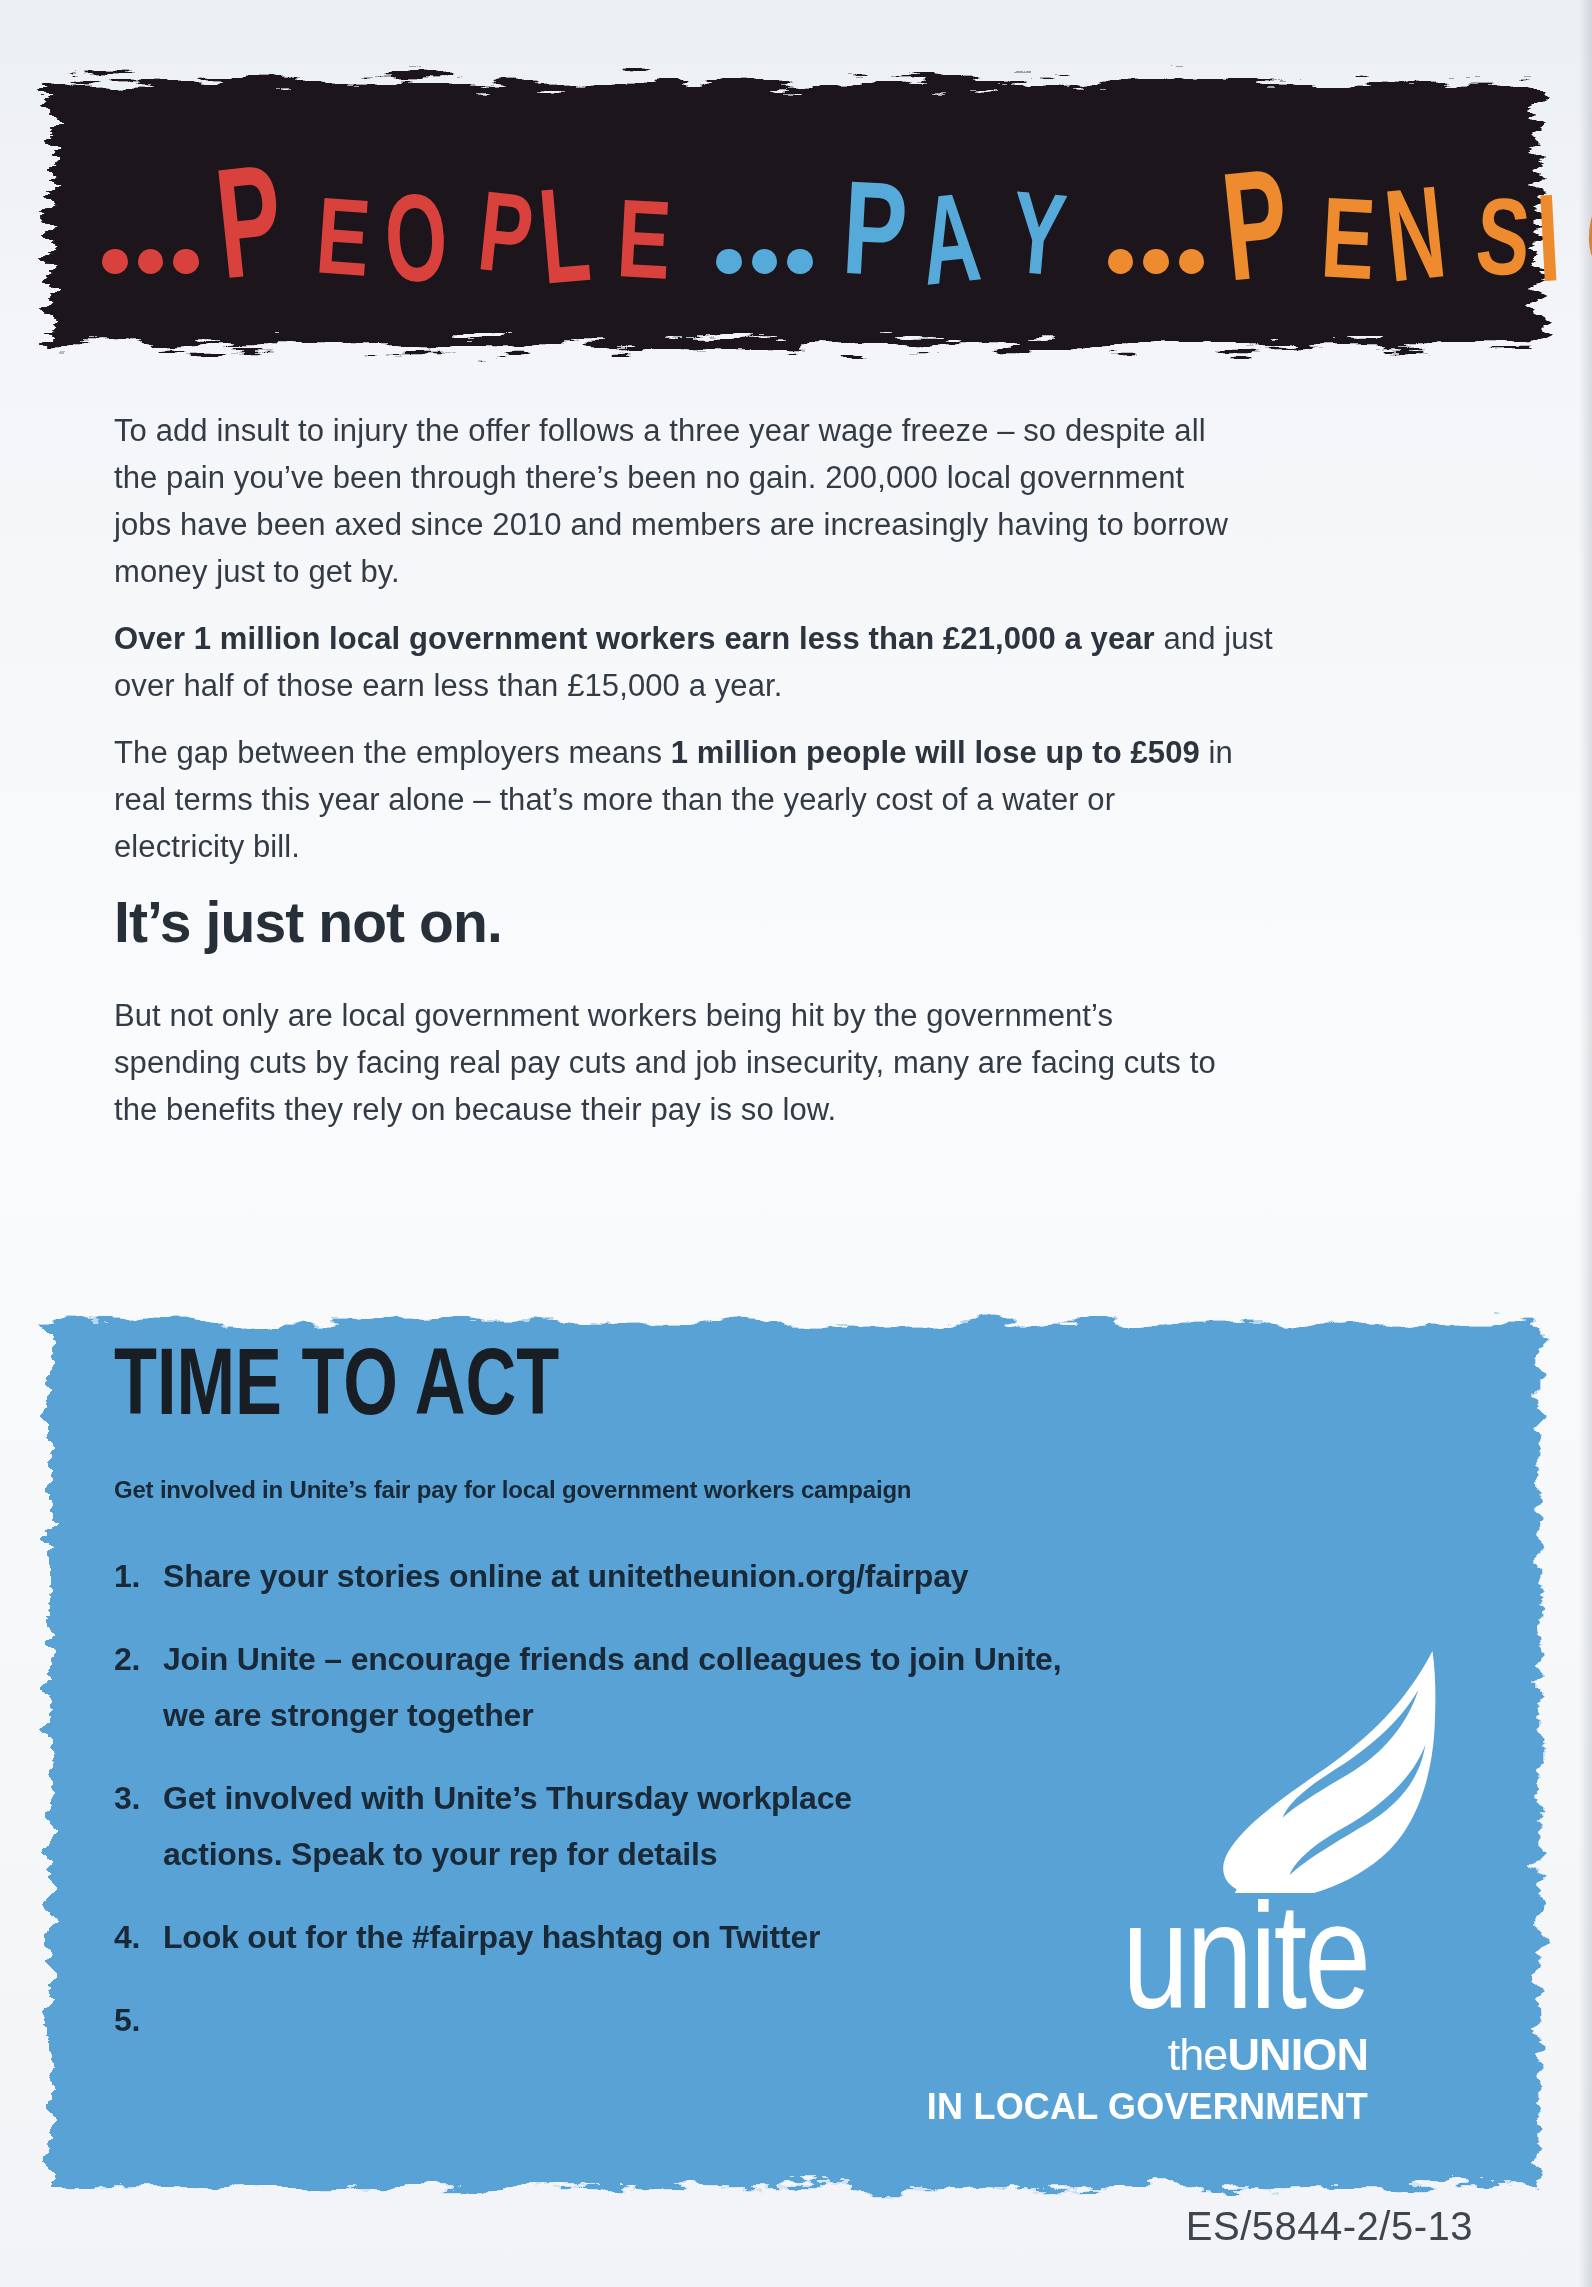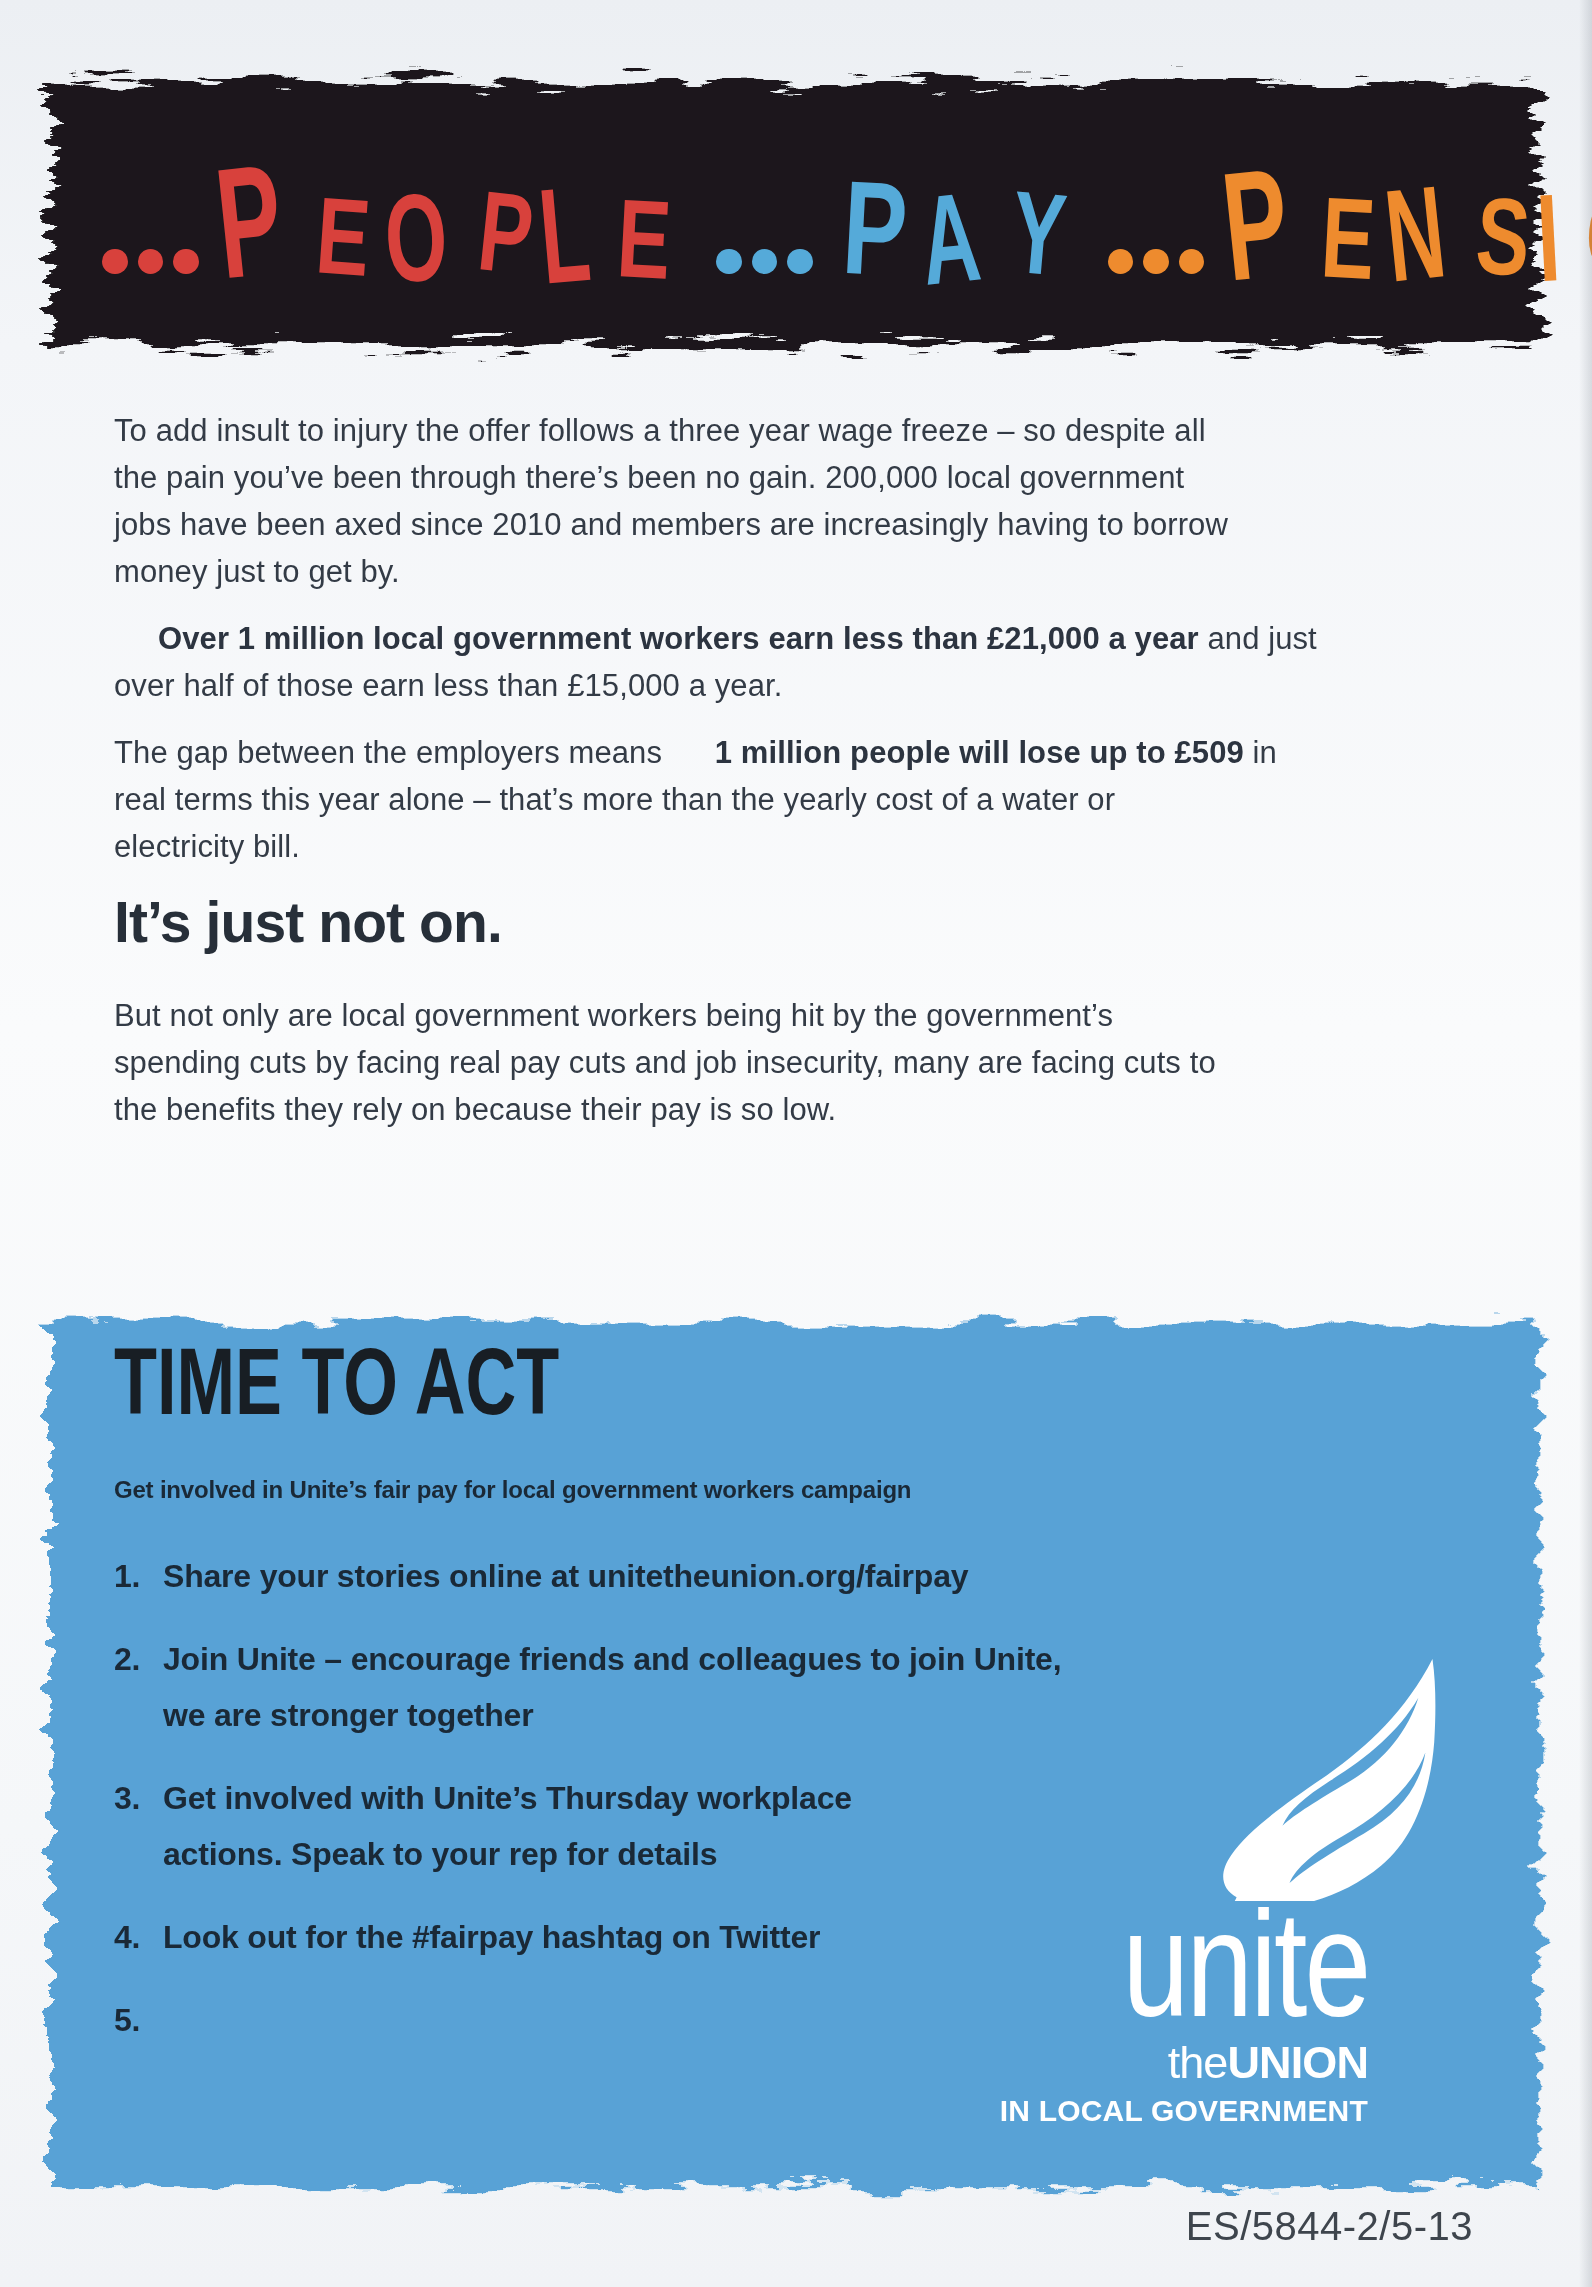--- a/index.html
+++ b/index.html
@@ -19,21 +19,21 @@
   .bletter{
     display:inline-block; font-weight:bold; font-size:111px; line-height:1;
     transform-origin:50% 100%; letter-spacing:0;
   }
   
   .article{position:absolute; top:407px; left:114px; width:1436px;}
   p.body{
     font-size:31px; line-height:47px; margin:0 0 20px 0; color:#333b46;
     white-space:pre-line; letter-spacing:0.1px;
   }
-  p.body strong{color:#2c3440;margin-left:44px;}
+  p.body strong{color:#2c3440;}
   h1.head{
     font-size:57px; line-height:1.15; color:#272f39; margin:14.5px 0 36px 0;
     letter-spacing:-0.9px; font-weight:bold;
   }
   
   .action-box{position:absolute; top:1296px; left:0; width:1593px; height:955px;}
   .box-svg{position:absolute; top:0; left:0; width:100%; height:100%;}
   .box-content{position:absolute; left:114px; top:38px; width:1346px;}
   h2.box-title{
     font-size:95px; line-height:1; color:#181e24; font-weight:bold; margin:0 0 47px 0;
@@ -49,21 +49,21 @@
   ol.actions .txt{white-space:pre-line;}
   
   .logo{position:absolute; right:225px; bottom:123px; text-align:right; color:#ffffff;}
   .flame{display:block; margin:0 -98px 0 auto; width:300px; height:244px;}
   .logo-word{
     font-size:150px; line-height:0.82; font-weight:400; letter-spacing:-3.6px;
     transform:scaleX(0.8); transform-origin:100% 50%; margin-top:1.8px;
   }
   .logo-sub{font-size:45px; line-height:1.05; margin-top:12.7px; letter-spacing:-0.9px; font-weight:400;}
   .logo-sub .bold{font-weight:bold;}
-  .logo-sector{font-size:30px; font-weight:bold; margin-top:8.2px; letter-spacing:0.2px;text-align:center;}
+  .logo-sector{font-size:36px; font-weight:bold; margin-top:8.2px; letter-spacing:0.2px;text-align:center;}
   
   .footer-code{position:absolute; top:2204px; right:120px; font-size:40px; color:#3e454d; letter-spacing:0.5px;}
   .edge-shadow{
     position:absolute; top:0; right:0; bottom:0; width:14.5px;
     background:linear-gradient(90deg, rgba(70,80,95,0) 0%, rgba(70,80,95,0.18) 100%);
   }
 </style>
 </head>
 <body>
 

